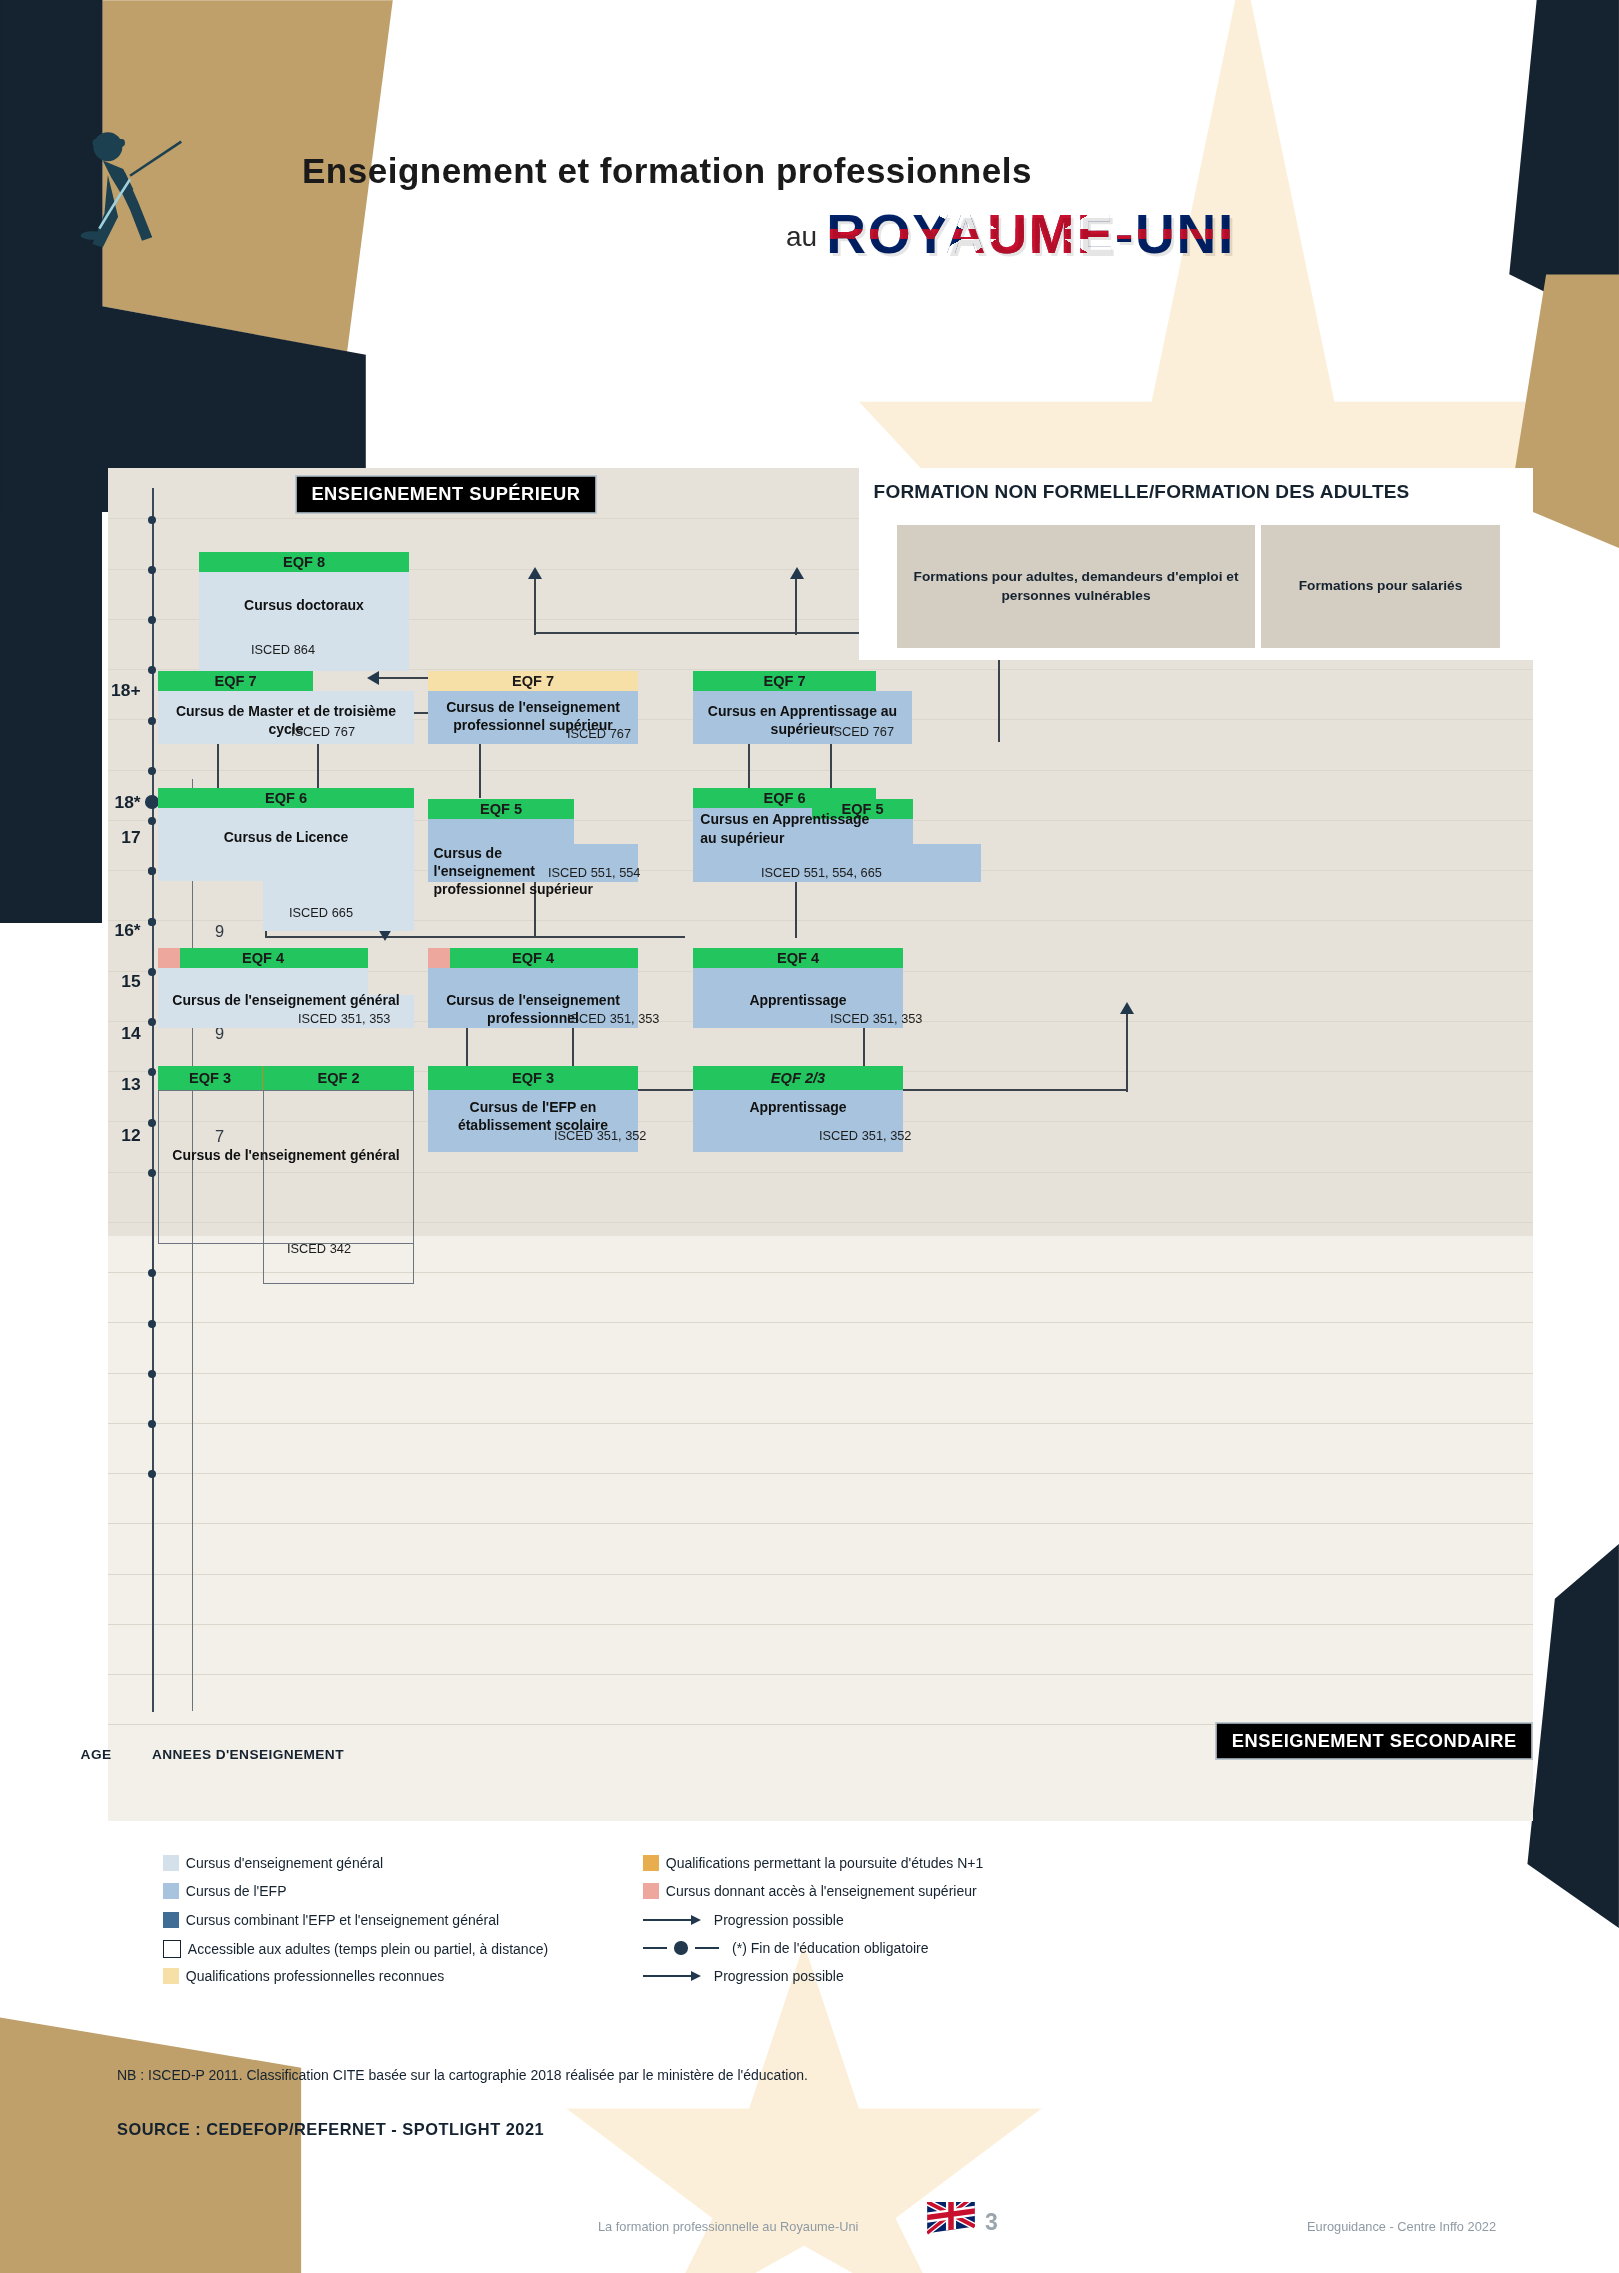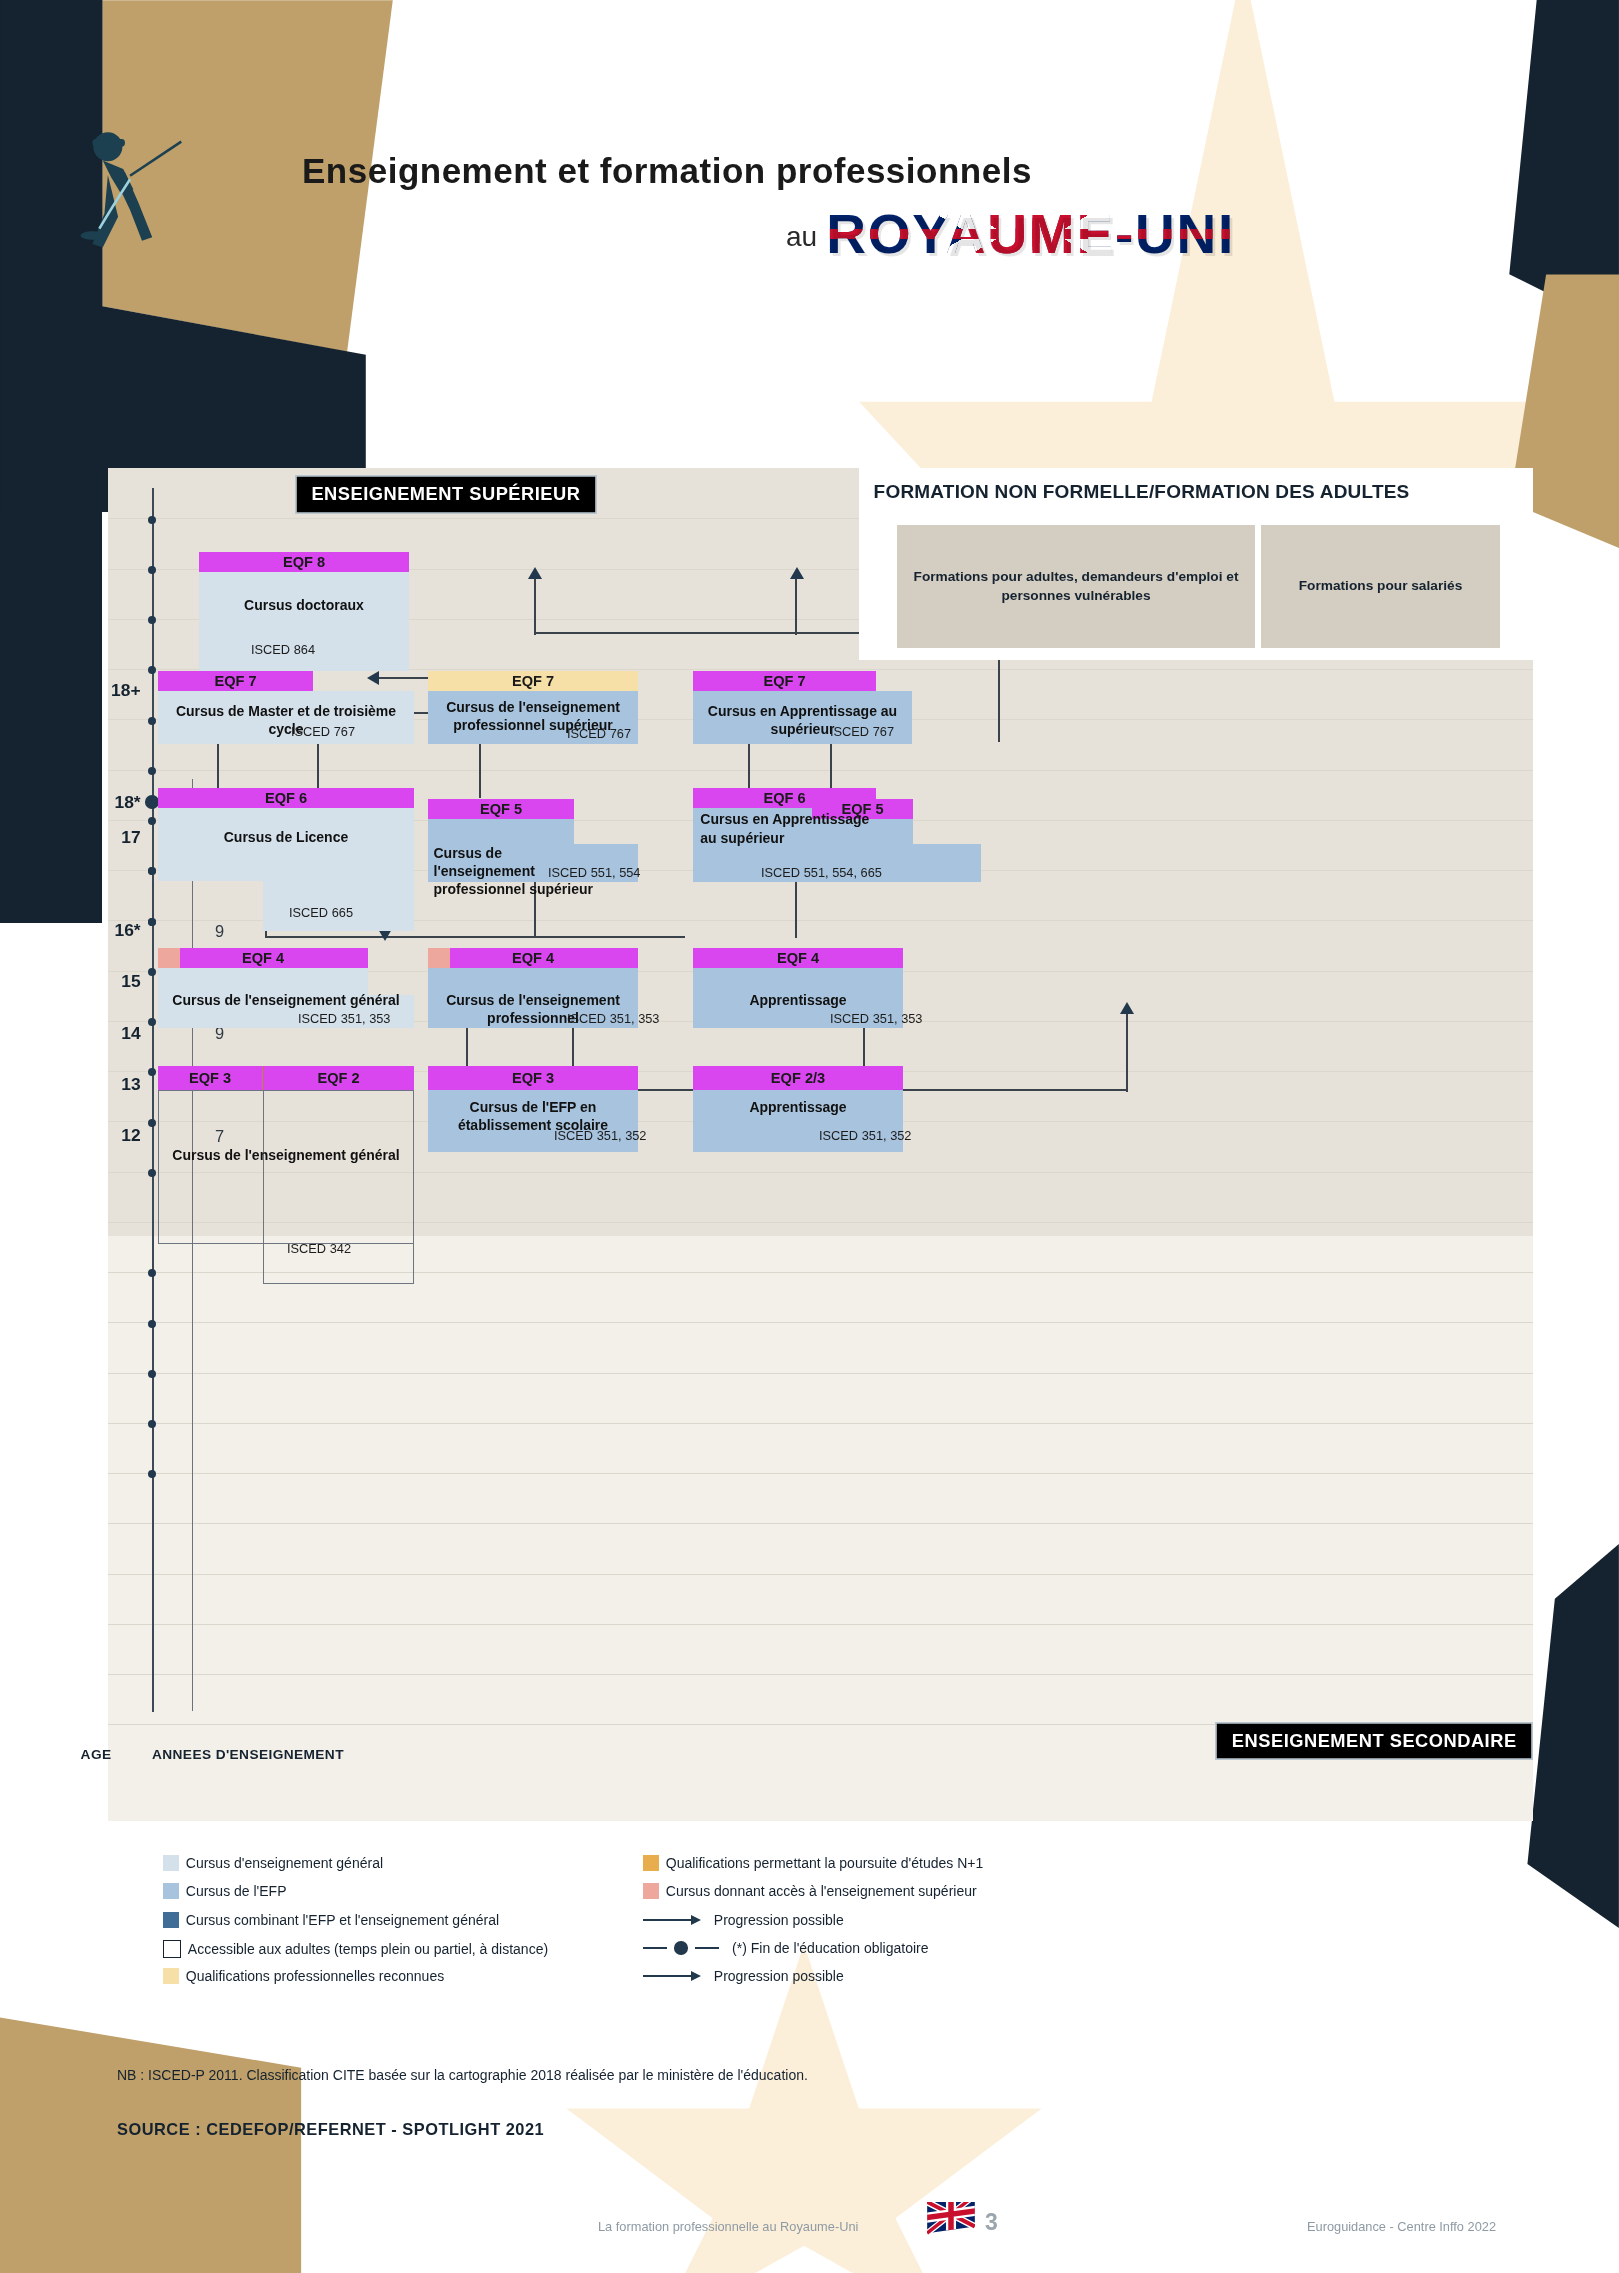--- a/index.html
+++ b/index.html
@@ -48,21 +48,21 @@
   .dot{position:absolute;width:8.2px;height:8.2px;border-radius:50%;background:#22384d;}
   .bigdot{position:absolute;width:13.7px;height:13.7px;border-radius:50%;background:#22384d;}
   .agelbl{position:absolute;font-weight:700;font-size:17.4px;color:#15222f;text-align:right;width:49px;}
   .yrlbl{position:absolute;font-weight:400;font-size:16.4px;color:#2f3a45;text-align:center;width:37px;}
   .axis-sep{position:absolute;width:0.9px;background:#6a737c;}
   .axcap{position:absolute;font-weight:700;font-size:13.7px;letter-spacing:0.4px;color:#15222f;}
   
   .blk{position:absolute;box-sizing:border-box;}
   .eqf{position:absolute;box-sizing:border-box;display:flex;align-items:center;
        justify-content:center;font-weight:700;font-size:14.6px;color:#1a1a1a;}
-  .eqf-dark{background:#d946ef;}
+  .eqf-dark{background:#22c55e;}
   .eqf-light{background:#f7dfa8;}
   .body-gen{background:#d4e1eb;}
   .body-vet{background:#a7c3dd;}
   .body-none{background:transparent;border:0.9px solid #6d7680;}
   .blk-title{position:absolute;font-weight:700;font-size:14px;text-align:center;
              line-height:1.3;color:#111;}
   .isced{position:absolute;font-size:12.8px;color:#1c1c1c;white-space:nowrap;}
   .pinksq{position:absolute;width:22px;height:22px;background:#eda79c;}
   
   .aline{position:absolute;background:#3a434c;}
@@ -356,21 +356,21 @@
   <div class="blk body-none" style="left:155px;top:622px;width:151px;height:194px;"></div>
   <div class="blk-title" style="left:50px;top:678px;width:256px;">Cursus de l'enseignement général</div>
   <div class="isced" style="left:179px;top:773px;">ISCED 342</div>
 
   <div class="eqf eqf-dark" style="left:320px;top:598px;width:210px;height:24px;">EQF 3</div>
   <div class="blk body-vet" style="left:320px;top:622px;width:210px;height:31px;"></div>
   <div class="blk body-vet" style="left:320px;top:653px;width:210px;height:31px;"></div>
   <div class="blk-title" style="left:320px;top:630px;width:210px;">Cursus de l'EFP en établissement scolaire</div>
   <div class="isced" style="left:446px;top:660px;">ISCED 351, 352</div>
 
-  <div class="eqf eqf-dark" style="left:585px;top:598px;width:210px;height:24px;">EQF 2/3</div>
+  <div class="eqf eqf-dark" style="left:585px;top:598px;width:210px;height:24px;font-style:italic;">EQF 2/3</div>
   <div class="blk body-vet" style="left:585px;top:622px;width:210px;height:31px;"></div>
   <div class="blk body-vet" style="left:585px;top:653px;width:210px;height:31px;"></div>
   <div class="blk-title" style="left:585px;top:630px;width:210px;">Apprentissage</div>
   <div class="isced" style="left:711px;top:660px;">ISCED 351, 352</div>
 
 </div>
 
 <div class="abs" style="left:859px;top:468px;width:674px;height:192px;background:#fff;z-index:7;">
   <div class="plainhdr" style="left:14.6px;top:12.8px;position:absolute;">FORMATION NON FORMELLE/FORMATION DES ADULTES</div>
   <div class="adultbox" style="left:38px;top:57px;width:358px;height:123px;">Formations pour adultes, demandeurs d'emploi et personnes vulnérables</div>

